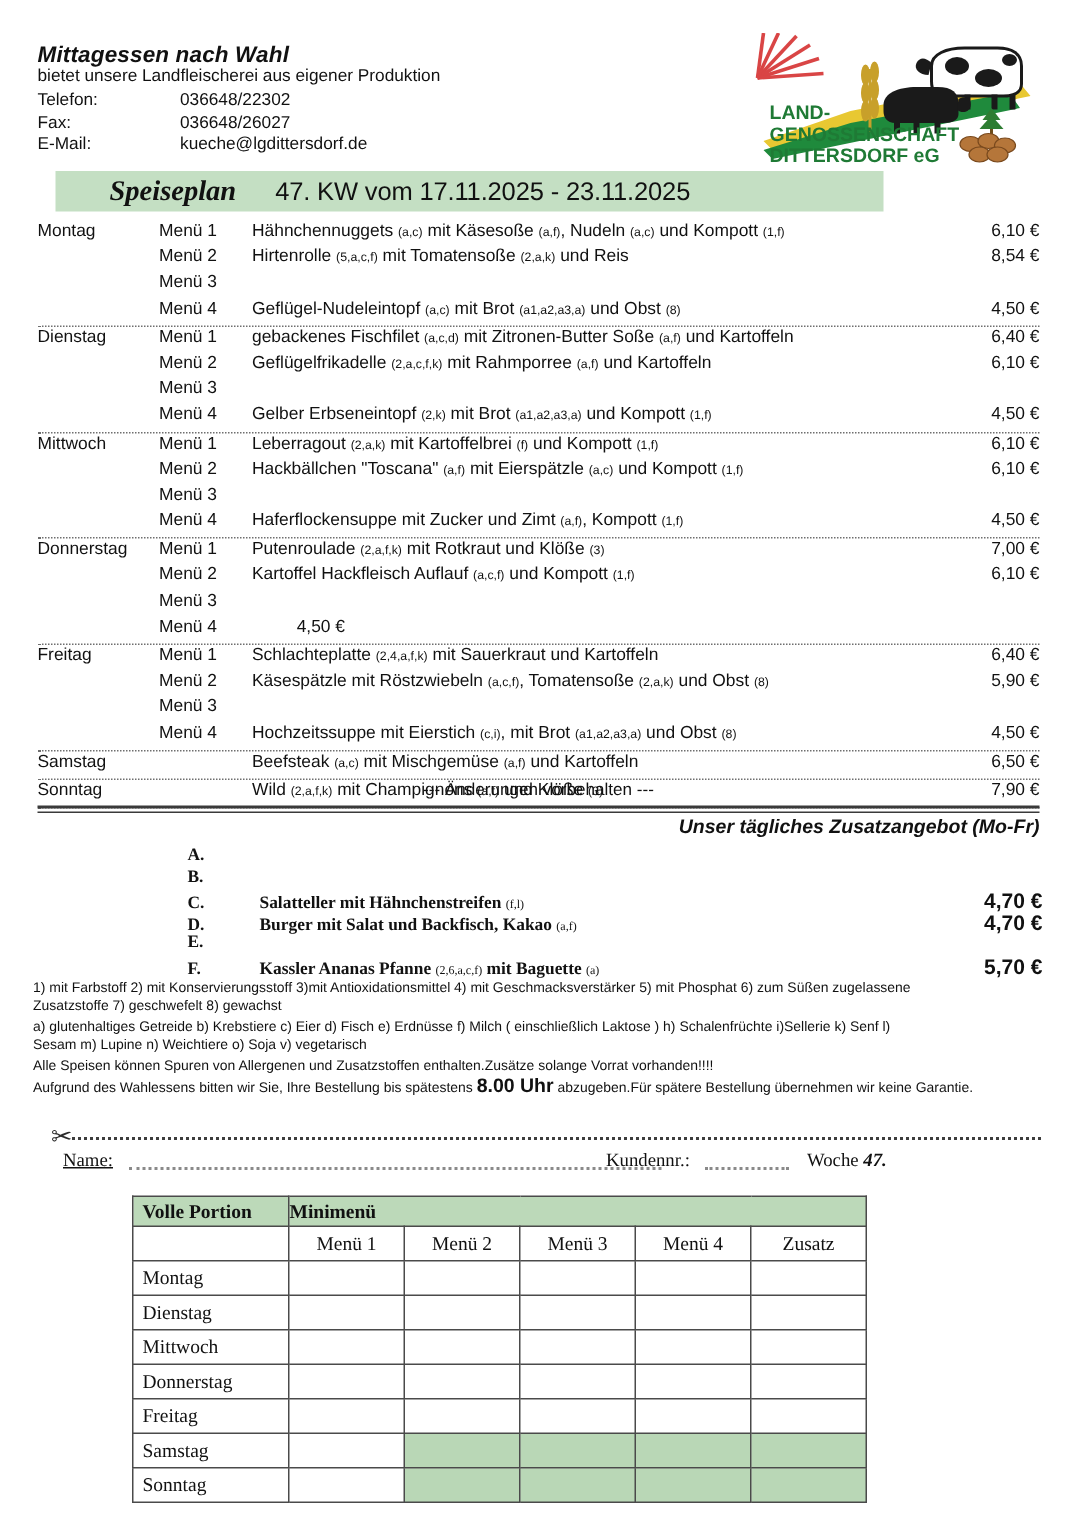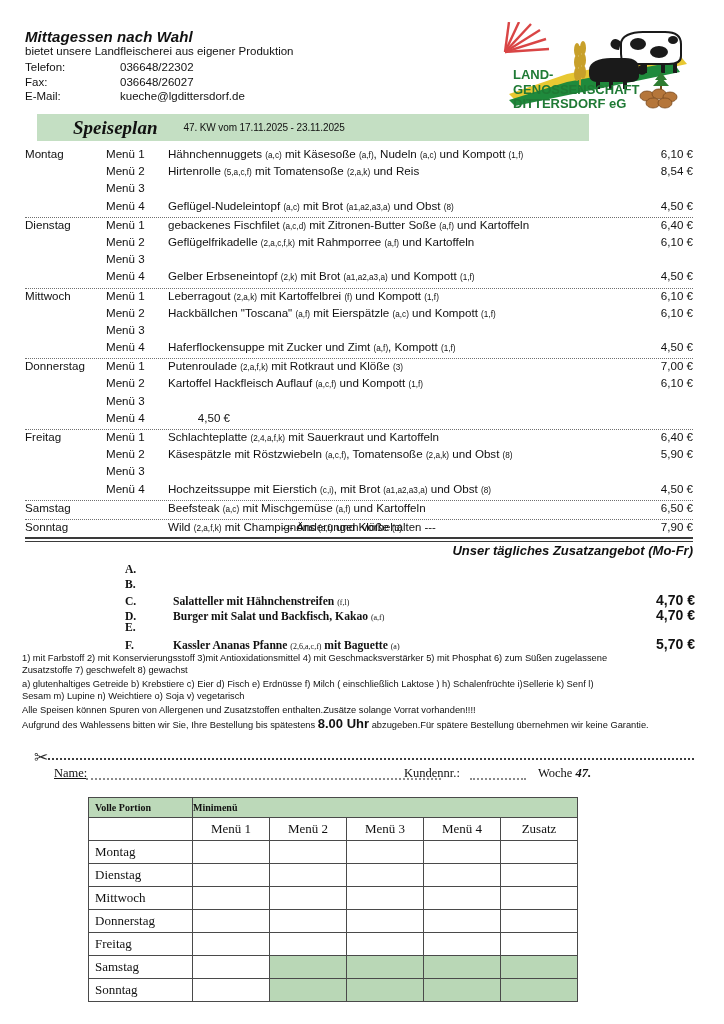--- a/index.html
+++ b/index.html
@@ -32,21 +32,21 @@
     position:absolute; left:37px; top:114px; width:552px; height:27px;
     background:#c4dfc3;
     display:flex; align-items:center;
   }
   .speiseplan-word {
     font-family:"Liberation Serif", serif;
     font-style:italic; font-weight:bold; font-size:19px;
     margin-left:36px;
   }
   .speiseplan-kw {
-    font-size:10px; font-weight:normal; margin-left:26px; letter-spacing:-0.1px;
+    font-size:17px; font-weight:normal; margin-left:26px; letter-spacing:-0.1px;
   }
 
   
   .menu { position:absolute; left:25px; top:147px; width:668px; }
   .day-block { border-bottom:1px dotted #6f6f6f; padding-bottom:1px; }
   .mrow { display:flex; align-items:baseline; height:17.2px; font-size:11.6px; white-space:nowrap; }
   .c-day   { width:81px;  flex:0 0 81px; }
   .c-menu  { width:62px;  flex:0 0 62px; }
   .c-dish  { flex:1 1 auto; overflow:hidden; }
   .c-price { width:62px;  flex:0 0 62px; text-align:right; }
@@ -79,37 +79,37 @@
   .notes .ln { margin-top:1.5px; }
 
   
   .cutline { position:absolute; left:18px; top:751px; width:676px; height:16px; }
   .cut-dash { position:absolute; left:30px; top:7px; width:646px; border-top:2px dotted #3d3d3d; }
   .scissors { position:absolute; left:16px; top:-2px; font-size:17px; line-height:17px; color:#2b2b2b; }
 
   
   .form-line { position:absolute; left:38px; top:766px; width:660px; height:18px;
                font-family:"Liberation Serif", serif; font-size:12.5px; }
-  .fl-name { position:absolute; left:16px; top:0;text-decoration:underline; }
+  .fl-name { position:absolute; left:4px; top:0;text-decoration:underline; }
   .fl-name-dots { position:absolute; left:48px; top:12px; width:355px; border-top:2px dotted #8a8a8a; }
   .fl-kd { position:absolute; left:366px; top:0; }
   .fl-kd-dots { position:absolute; left:432px; top:12px; width:56px; border-top:2px dotted #8a8a8a; }
   .fl-woche { position:absolute; left:500px; top:0; }
   .fl-woche-num { font-style:italic; font-weight:bold; }
 
   
   .otable { position:absolute; left:88px; top:797px; width:490px; border-collapse:collapse; }
   .otable td, .otable th {
     border:1px solid #4a4a4a;
     font-family:"Liberation Serif", serif;
     font-size:13px; font-weight:normal;
     height:23px; padding:0 0 0 6px;
     text-align:left; vertical-align:middle;
   }
-  .otable .hdr-green { background:#bcd9b9; height:20px; font-size:10px; font-weight:bold; }
+  .otable .hdr-green { background:#bcd9b9; height:20px; font-size:13px; font-weight:bold; }
   .otable .sub-hdr { text-align:center; padding:0; font-size:13px; }
   .otable .daycell { width:104px; }
   .otable .datacell { width:77px; }
   .otable .green { background:#b9d7b6; }
   .otable .mini-label { padding-left:0; }
 </style>
 </head>
 <body>
 
 <div class="page">

